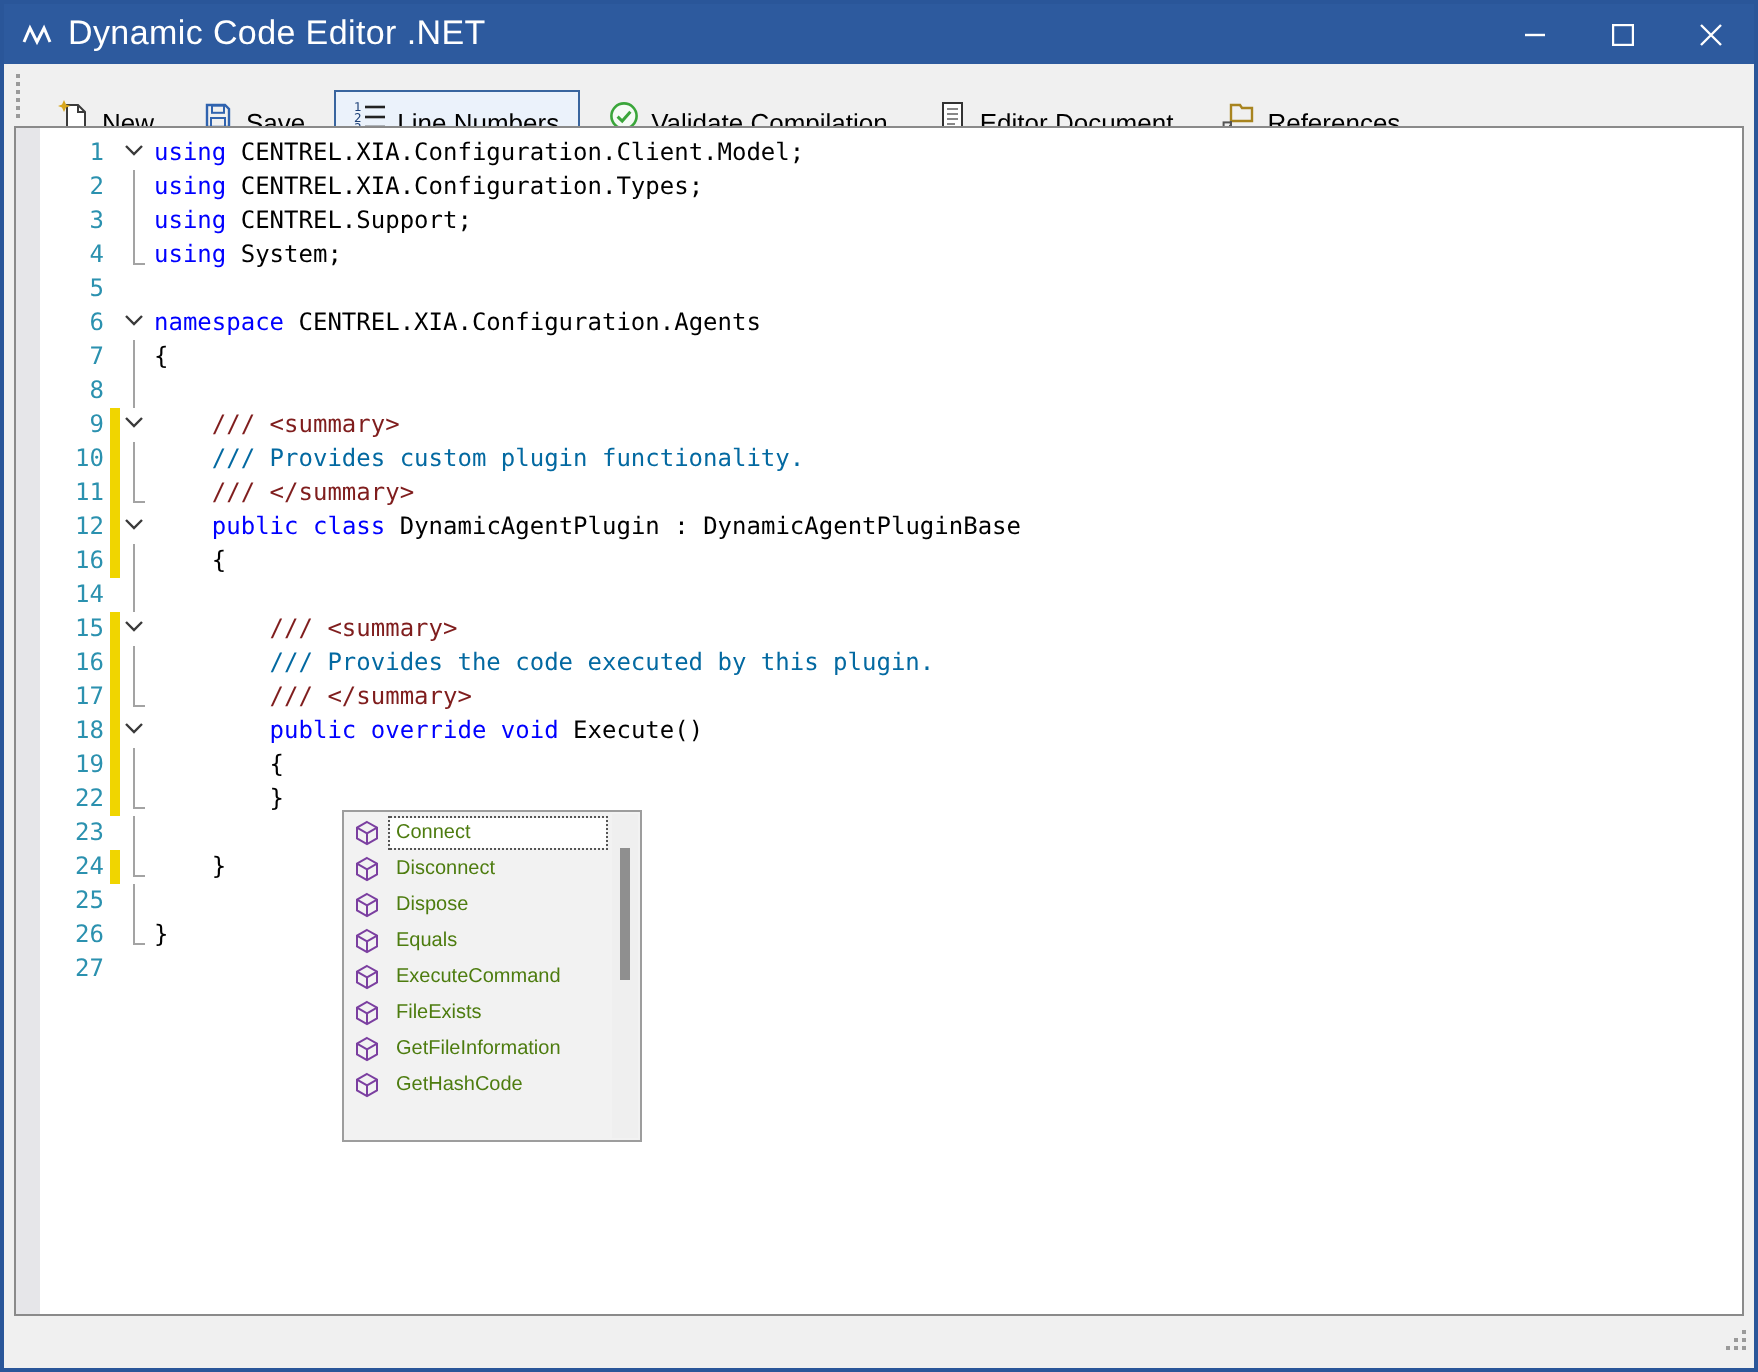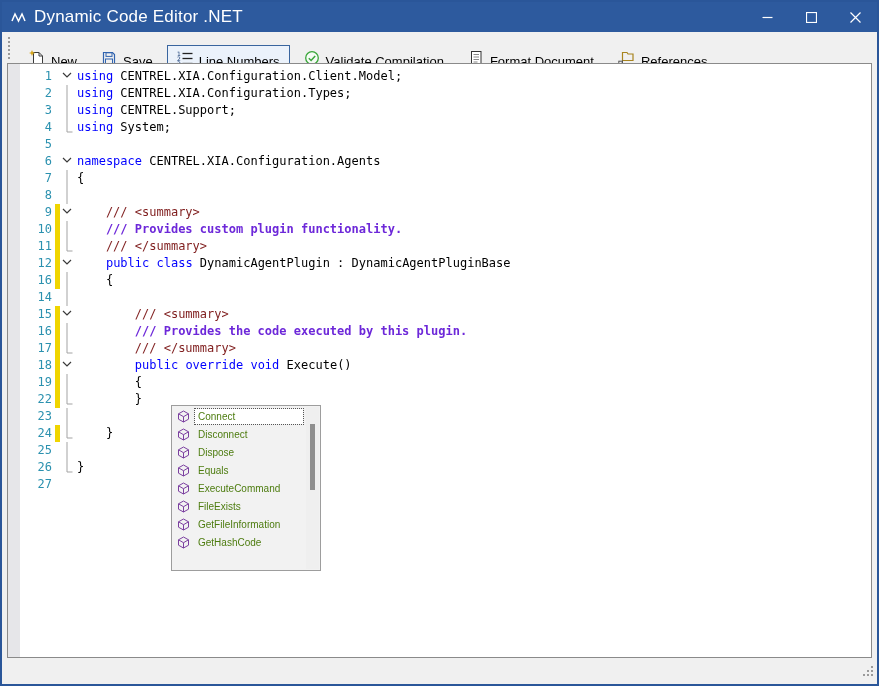--- a/index.html
+++ b/index.html
@@ -29,21 +29,21 @@
   .gutter-strip{ position:absolute; left:0; top:0; bottom:0; width:12px; background:#E6E6E9; }
   .lines{ position:absolute; left:0; top:4px; right:0; }
   .row{ display:flex; height:17px; line-height:17px; font-family:"DejaVu Sans Mono", monospace; font-size:12px; }
   .ln{ width:46px; text-align:right; padding-right:2px; color:#2B91AF; flex:none; }
   .ln.cur{ font-weight:bold; color:#155E7A; }
   .bar{ width:5px; flex:none; margin-left:1px; }
   .bar.on{ background:#F0D500; }
   .fold{ width:15px; flex:none; margin-left:2px; position:relative; }
   .fold svg{ position:absolute; left:0; top:0; }
   .code{ white-space:pre; }
-  .s-k{ color:#0000FF; } .s-p{ color:#000000; } .s-g{ color:#6d28d9;font-weight:bold; } .s-x{ color:#7f1d1d; }
+  .s-k{ color:#0000FF; } .s-p{ color:#000000; } .s-g{ color:#0369a1; } .s-x{ color:#7f1d1d; }
   
   .popup{ position:absolute; left:163px; top:341px; width:150px; height:166px;
     background:#F2F2F2; border:1px solid #9D9D9D; padding-top:1px; z-index:5; }
   .item{ display:flex; align-items:center; height:18px; padding-left:5px; font-size:10px; color:#4d7c0f; }
   .item .mico{ display:flex; flex:none; margin-right:5px; }
   .lblw{ flex:1; margin-right:17px; padding:0 3px; line-height:15px; white-space:nowrap; overflow:hidden; }
   .item.sel .lblw{ background:#ffffff; outline:1px dotted #555555; }
   .sb{ position:absolute; right:1px; top:1px; bottom:1px; width:13px; background:#EFEFEF; }
   .sb-thumb{ position:absolute; left:4px; top:17px; width:5px; height:66px; background:#8F8F8F; }
   
@@ -133,21 +133,21 @@
     <div class="tbtn">
       <span>
         <svg width="16" height="16" viewBox="0 0 16 16">
           <rect x="3.5" y="1.5" width="9.5" height="13" fill="#ffffff" stroke="#333333" stroke-width="1"></rect>
           <line x1="5.5" y1="4.5" x2="11" y2="4.5" stroke="#888" stroke-width="1"></line>
           <line x1="5.5" y1="7" x2="11" y2="7" stroke="#888" stroke-width="1"></line>
           <line x1="5.5" y1="9.5" x2="11" y2="9.5" stroke="#888" stroke-width="1"></line>
           <line x1="5.5" y1="12" x2="9.5" y2="12" stroke="#888" stroke-width="1"></line>
         </svg>
       </span>
-      <span>Format Document</span>
+      <span>Editor Document</span>
     </div>
 
     <div class="tbtn">
       <span>
         <svg width="17" height="16" viewBox="0 0 17 16">
           <path d="M4.5,2.5 H9 L10,4 H15 V10.5 H4.5 Z" fill="none" stroke="#A8841F" stroke-width="1.2"></path>
           <path d="M4.5,10.5 V13 H3.5" fill="none" stroke="#555555" stroke-width="1"></path>
           <rect x="0.8" y="11.2" width="3.6" height="3.6" fill="none" stroke="#555555" stroke-width="1"></rect>
         </svg>
       </span>

